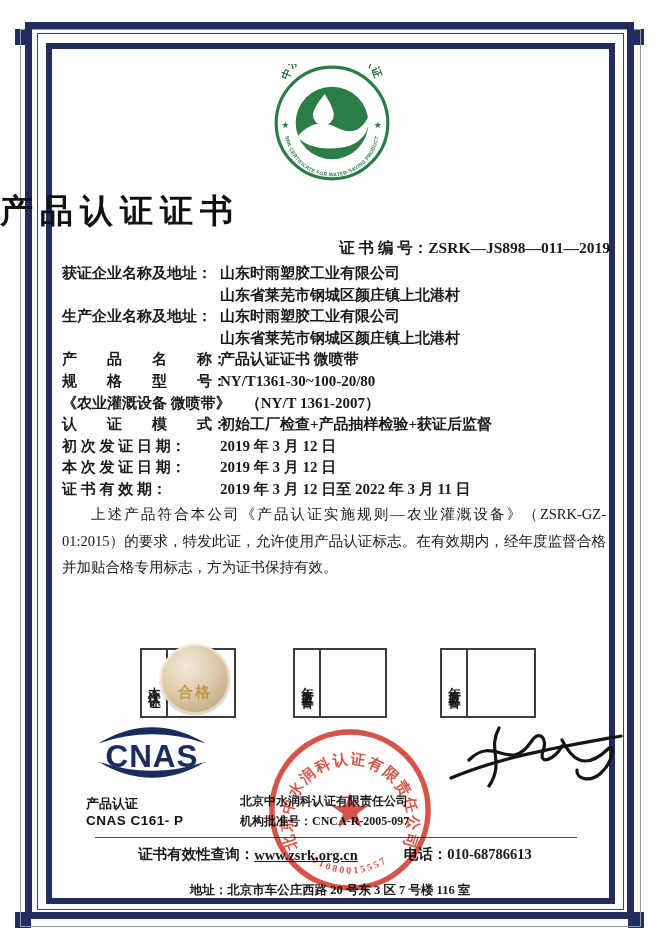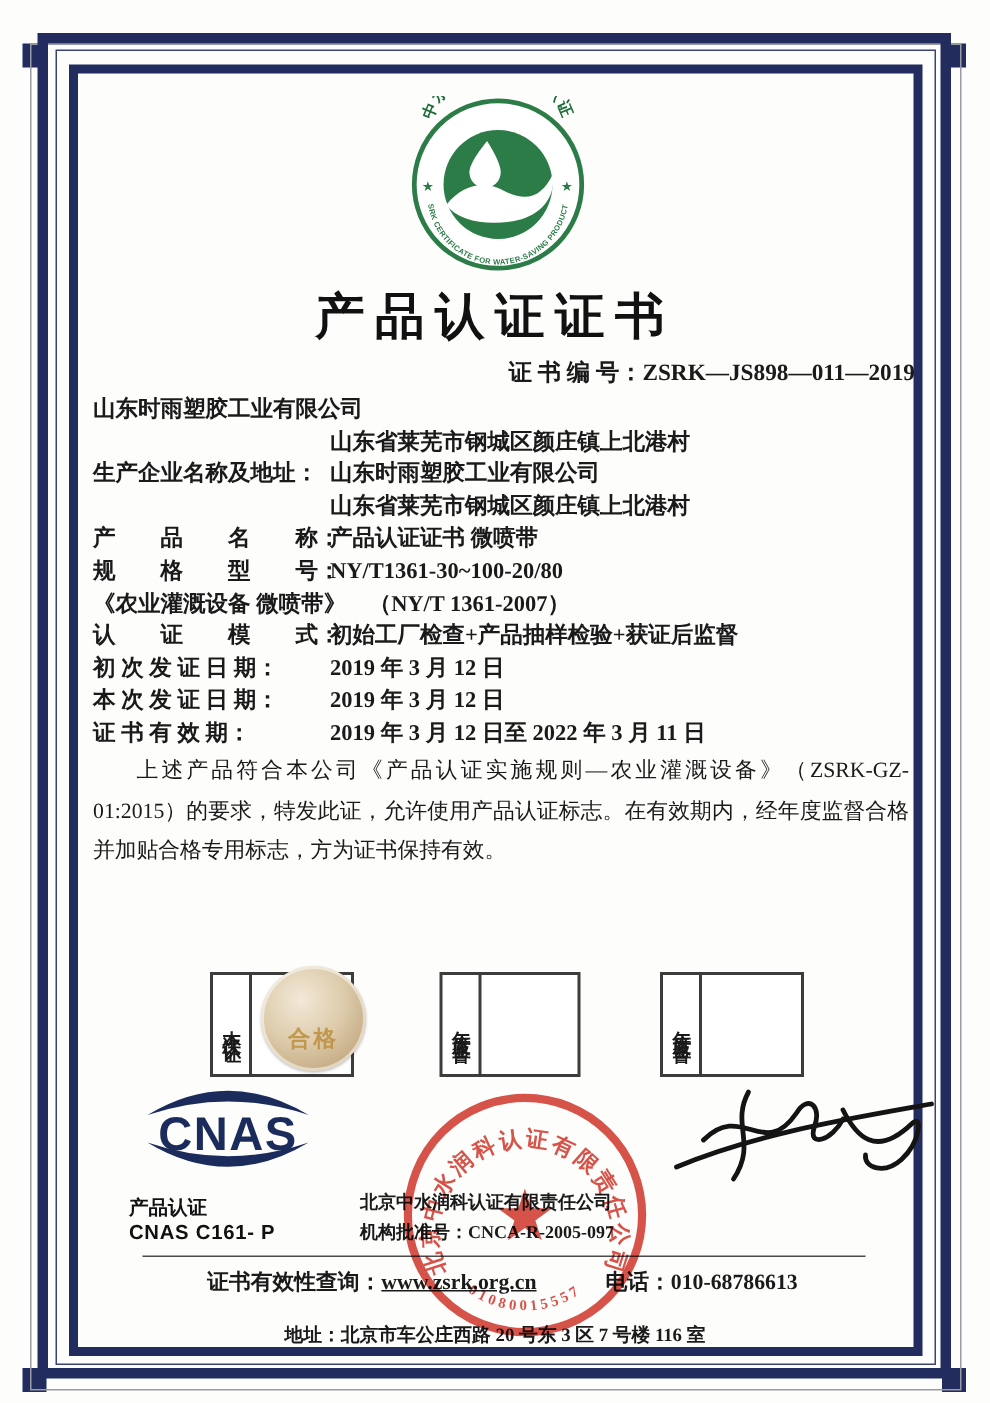--- a/index.html
+++ b/index.html
@@ -13,41 +13,41 @@
               border:1.5px solid #9a9aa2;z-index:2;}
   .frame-outer{position:absolute;left:25px;top:22px;right:26px;bottom:16px;
                border:7px solid #232c5e;z-index:3;}
   .frame-mid{position:absolute;left:37px;top:33px;right:36px;bottom:25px;
              border:1.5px solid #3a4377;z-index:3;}
   .frame-inner{position:absolute;left:46px;top:43px;right:45px;bottom:31px;
                border:6px solid #232c5e;z-index:3;}
   
   .logo{position:absolute;left:273px;top:64px;width:118px;height:118px;z-index:4;}
   
-  .title{position:absolute;left:0;right:0;top:189px;text-align:center;
+  .title{position:absolute;left:0;right:0;top:189px;
          font-family:Liberation Mono, monospace;
          font-size:33px;font-weight:700;letter-spacing:7px;color:#111;z-index:4;}
   .cert-no{position:absolute;right:50px;top:238px;font-size:15.5px;font-weight:700;z-index:4;}
   
   .fields{position:absolute;left:62px;right:46px;top:263px;z-index:4;}
   .frow{display:flex;height:21.6px;line-height:21.6px;font-size:15px;font-weight:700;}
   .frow .lab{width:158px;flex:0 0 158px;white-space:nowrap;}
   .frow .val{flex:1;white-space:nowrap;font-weight:600;}
   
   .statement{position:absolute;left:62px;right:54px;top:501px;font-size:14.5px;
              font-weight:400;line-height:26.5px;text-align:justify;text-indent:2em;z-index:4;}
   
   .svbox{position:absolute;top:648px;height:66px;border:2px solid #3c3c3c;
          display:flex;background:#fff;z-index:4;}
   .svbox .vlab{width:24px;border-right:2px solid #3c3c3c;display:flex;align-items:center;
                justify-content:center;writing-mode:vertical-rl;text-orientation:upright;
                font-size:12.5px;font-weight:700;letter-spacing:3px;}
   .svbox .area{flex:1;}
   .box1{left:140px;width:92px;} .box2{left:293px;width:90px;} .box3{left:440px;width:92px;}
-  .sticker{position:absolute;left:174px;top:644px;width:70px;height:70px;border-radius:50%;
+  .sticker{position:absolute;left:160px;top:644px;width:70px;height:70px;border-radius:50%;
            background:radial-gradient(circle at 38% 32%,#f2e9d8 0%,#ddcbab 45%,#c7ae87 75%,#b99f78 100%);
            box-shadow:inset 0 0 0 2px rgba(255,255,255,.5),0 1px 2px rgba(0,0,0,.25);
            z-index:5;display:flex;align-items:flex-end;justify-content:center;}
   .sticker span{font-size:15px;font-weight:700;color:#bd8f3e;margin-bottom:12px;
                 letter-spacing:2px;opacity:.85;}
   
   .cnas{position:absolute;left:86px;top:716px;width:132px;text-align:left;z-index:4;}
   .cnas-sub1{margin-top:2px;font-family:"Liberation Sans",sans-serif;font-size:13px;font-weight:700;color:#111;}
   .cnas-sub2{font-family:"Liberation Sans",sans-serif;font-size:13.5px;font-weight:700;color:#111;letter-spacing:.5px;}
   .issuer{position:absolute;left:240px;top:791px;width:230px;z-index:4;font-weight:700;}
@@ -99,20 +99,21 @@
       <path d="M 27,80 C 40,64 56,62 70,70 C 88,79 98,72 105,58
                C 108,74 96,89 76,92 C 56,95 36,92 27,80 Z" fill="#ffffff"></path>
     </svg>
   </div>
 
   <div class="title">产品认证证书</div>
   <div class="cert-no">证 书 编 号：ZSRK—JS898—011—2019</div>
 
   <div class="fields">
     <div class="frow">
+        <span class="lab">获证企业名称及地址：</span>
         <span class="val">山东时雨塑胶工业有限公司</span>
       </div>
     <div class="frow">
         <span class="lab"></span>
         <span class="val">山东省莱芜市钢城区颜庄镇上北港村</span>
       </div>
     <div class="frow">
         <span class="lab">生产企业名称及地址：</span>
         <span class="val">山东时雨塑胶工业有限公司</span>
       </div>

